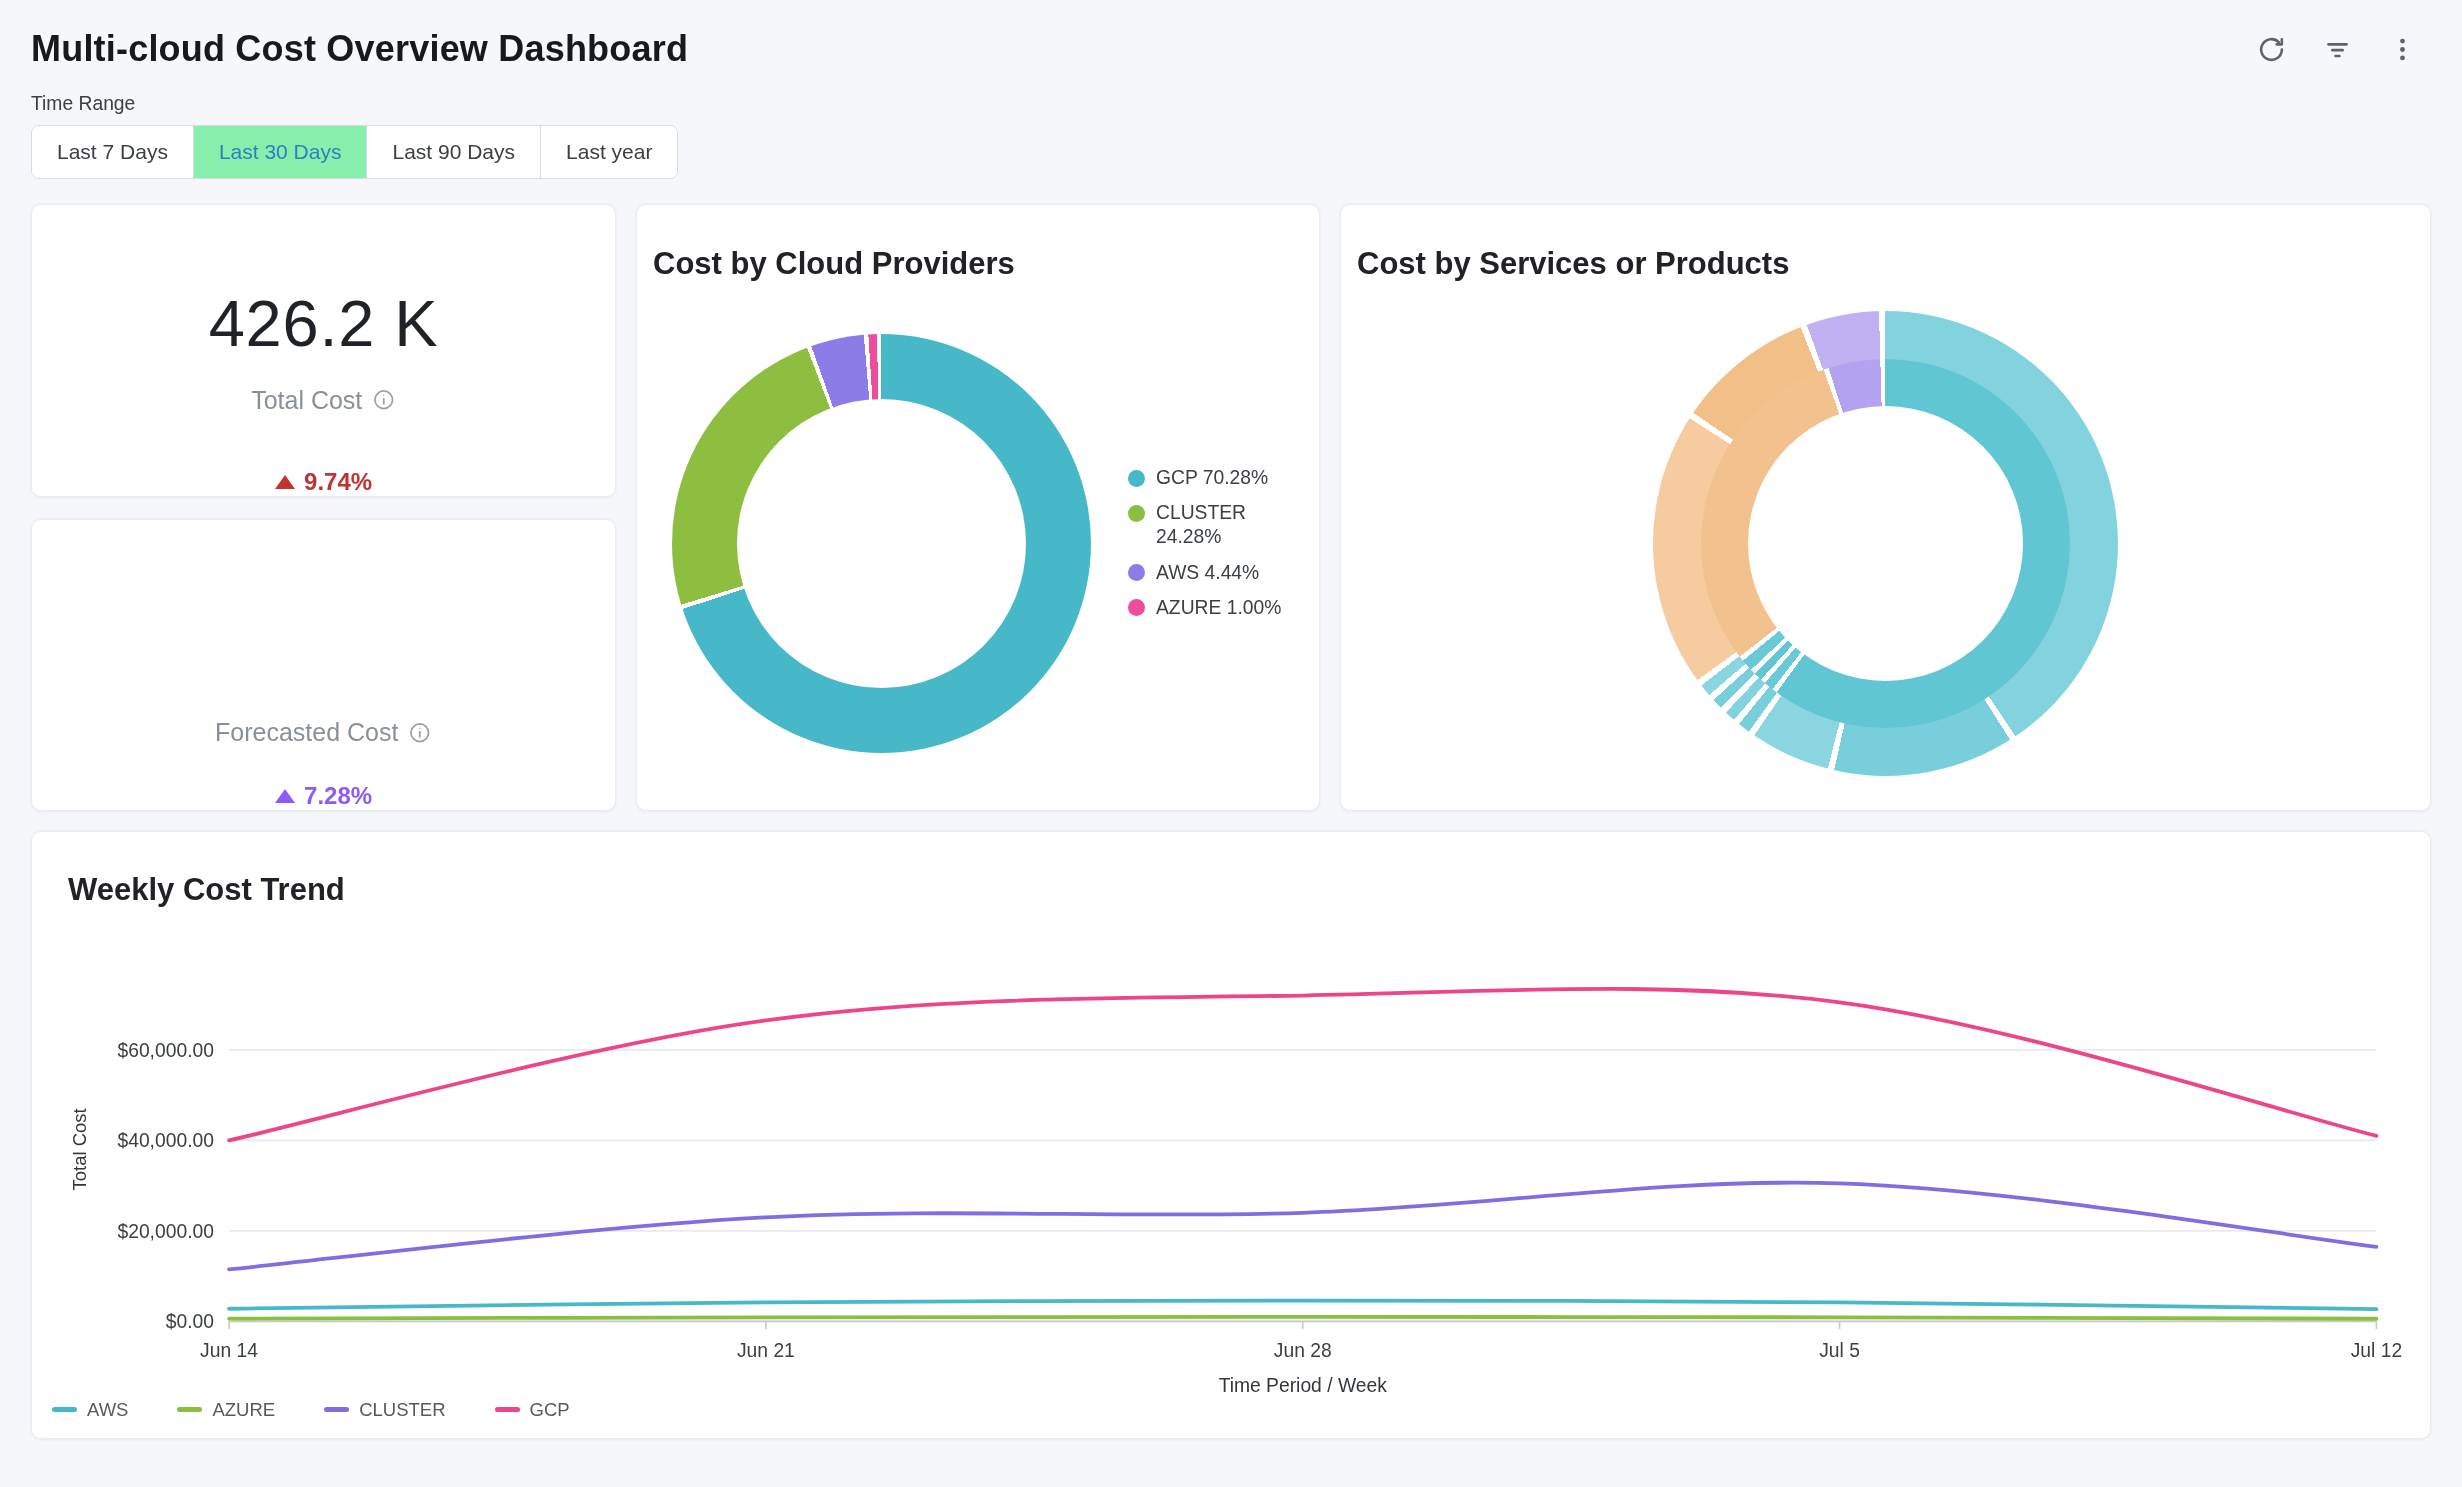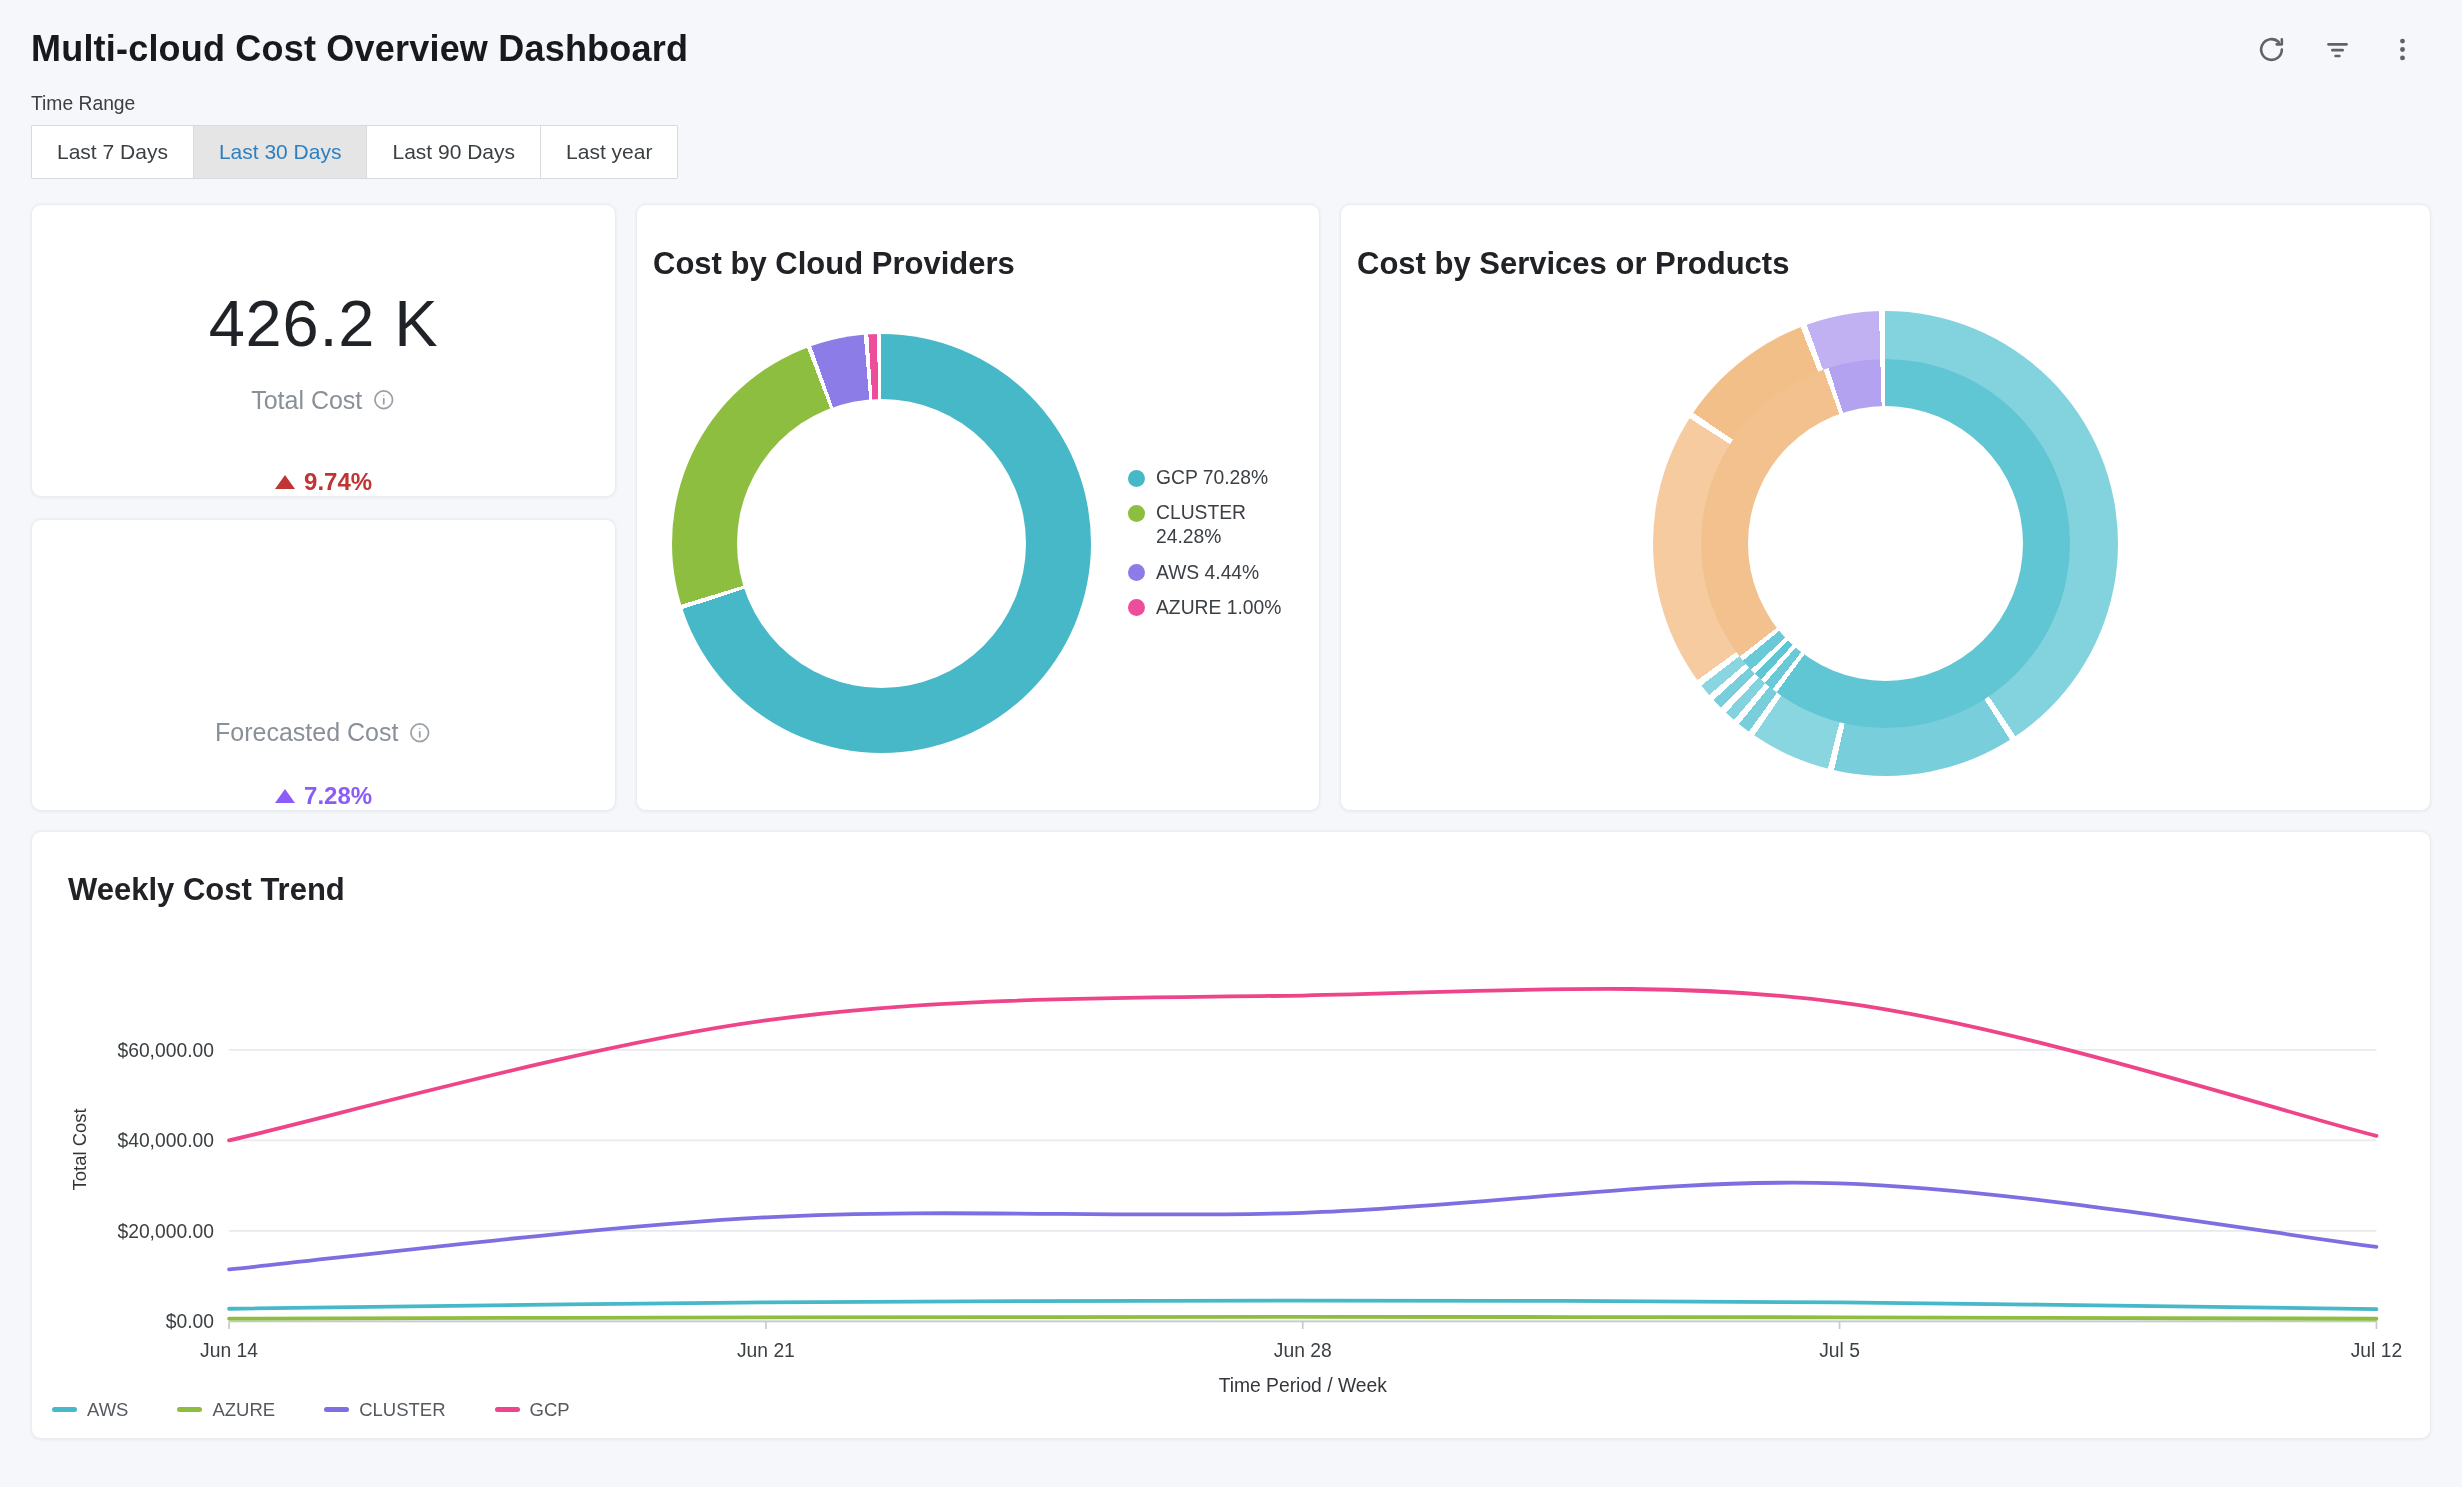--- a/index.html
+++ b/index.html
@@ -10,24 +10,24 @@
     font-family:"Liberation Sans",sans-serif;color:#202124;
   }
   
   .topbar{display:flex;align-items:center;justify-content:space-between;height:54px}
   .page-title{font-size:36px;font-weight:700;color:#17191c;margin:0;letter-spacing:0.2px}
   .topbar-actions{display:flex;gap:18.5px;margin-right:5px}
   .icon-btn{width:47px;height:47px;border:0;background:transparent;display:flex;align-items:center;justify-content:center;cursor:pointer;border-radius:50%;padding:0}
   .icon-btn svg{width:31px;height:31px}
   
   .tr-label{margin-top:17px;font-size:19.3px;color:#3c4043}
-  .btn-group{display:inline-flex;margin-top:10px;background:#fff;border:0.8px solid #d7dbe0;border-radius:1px;overflow:hidden}
+  .btn-group{display:inline-flex;margin-top:10px;background:#fff;border:0.8px solid #d7dbe0;border-radius:8px;overflow:hidden}
   .tr-btn{font-family:inherit;font-size:21px;color:#3c4043;background:#fff;border:0;border-right:0.8px solid #d7dbe0;padding:0 25px;height:52px;cursor:pointer;white-space:nowrap}
   .tr-btn:last-child{border-right:0}
-  .tr-btn.selected{background:#e5e5e5;color:#2e7fc0}
+  .tr-btn.selected{background:#86efac;color:#2e7fc0}
   
   .cards{display:grid;grid-template-columns:585px 684px 1fr;gap:20px;margin-top:25px;height:607px}
   .card{background:#fff;border:0.8px solid #e9ecf0;border-radius:10px;box-shadow:0 0.8px 3.4px rgba(18,28,45,.06)}
   .kpi-col{display:flex;flex-direction:column;gap:22px}
   .kpi-card{flex:1;display:flex;flex-direction:column;align-items:center;justify-content:flex-end;gap:25px}
   .kpi-value{font-size:65px;color:#1f2328;font-weight:500;letter-spacing:0.8px}
   .kpi-label-row{display:flex;align-items:center;gap:10px;font-size:25px;color:#8a9098}
   .kpi-label-row svg{width:23.5px;height:23.5px}
   .kpi-delta{display:flex;align-items:center;gap:9.2px;font-size:24px;font-weight:700}
   .tri{width:0;height:0;border-left:10px solid transparent;border-right:10px solid transparent;border-bottom:14.3px solid currentColor}

